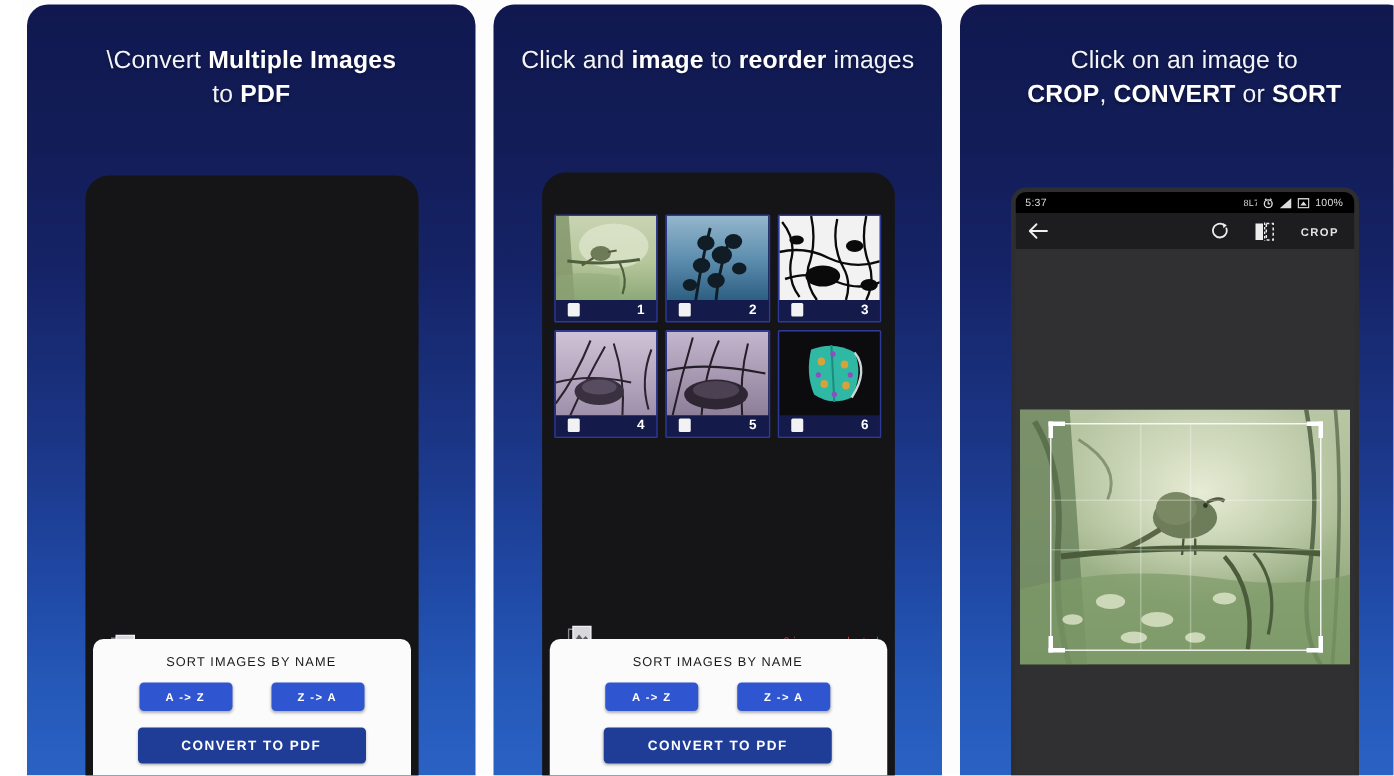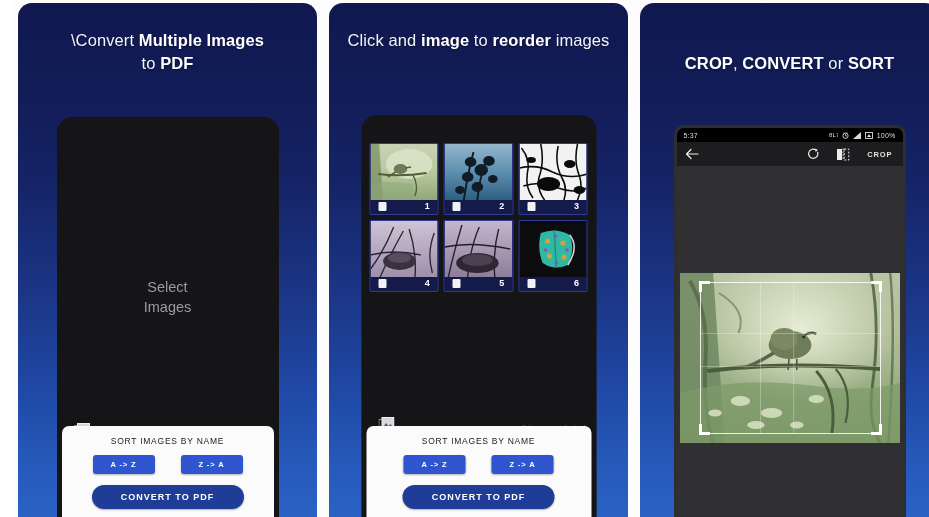--- a/index.html
+++ b/index.html
@@ -125,21 +125,21 @@
   .btn-convert {
     margin-top: 11px;
     display: inline-block;
     background: #1f3d96;
     color: #fff;
     font-size: 9px;
     font-weight: 700;
     letter-spacing: 1px;
     padding: 7px 0;
     width: 152px;
-    border-radius: 12px;
+    border-radius: 3px;
     border: none;
     box-shadow: 0 1px 2px rgba(0,0,0,.3);
   }
 
   
   .screen2 { position: absolute; inset: 0; background: #151517; }
   .grid {
     position: absolute;
     top: 28px; left: 8px; right: 8px;
     display: grid;
@@ -256,24 +256,20 @@
 
     <div class="headline">
       <span>\Convert </span><b>Multiple Images</b><br>
       <span>to </span><b>PDF</b>
     </div>
 
     <div class="phone p1">
       <div class="statusstrip"></div>
       <div class="screen1">
 
-        <div class="select-text">
-          <div>Select</div>
-          <div>Images</div>
-        </div>
 
         <span class="gallery-icon">
           <svg width="16" height="14" viewBox="0 0 16 14">
             <rect x="0.5" y="2.5" width="11" height="9" fill="none" stroke="#8a8a8e" stroke-width="1"></rect>
             <rect x="3.5" y="0.5" width="12" height="11" fill="#d8d8dc" stroke="#f0f0f2" stroke-width="1"></rect>
             <path d="M4 11 L7.5 6 L10 9 L12 7 L15 11 Z" fill="#5a5a5e"></path>
           </svg>
         </span>
 
         <div class="sheet">
@@ -468,21 +464,21 @@
           </div>
           <button class="btn-convert">CONVERT TO PDF</button>
         </div>
       </div>
     </div>
   </div>
 
   <div class="panel">
 
     <div class="headline">
-      <br>
+      <span>Click on an image to</span><br>
       <b>CROP</b><span>, </span><b>CONVERT</b><span> or </span><b>SORT</b>
     </div>
 
     <div class="phone p3">
       <div class="screen3">
 
         <div class="sysbar">
           <span>5:37</span>
           <span class="sysbar-right">
             <svg class="ic" width="9" height="8" viewBox="0 0 9 8">

